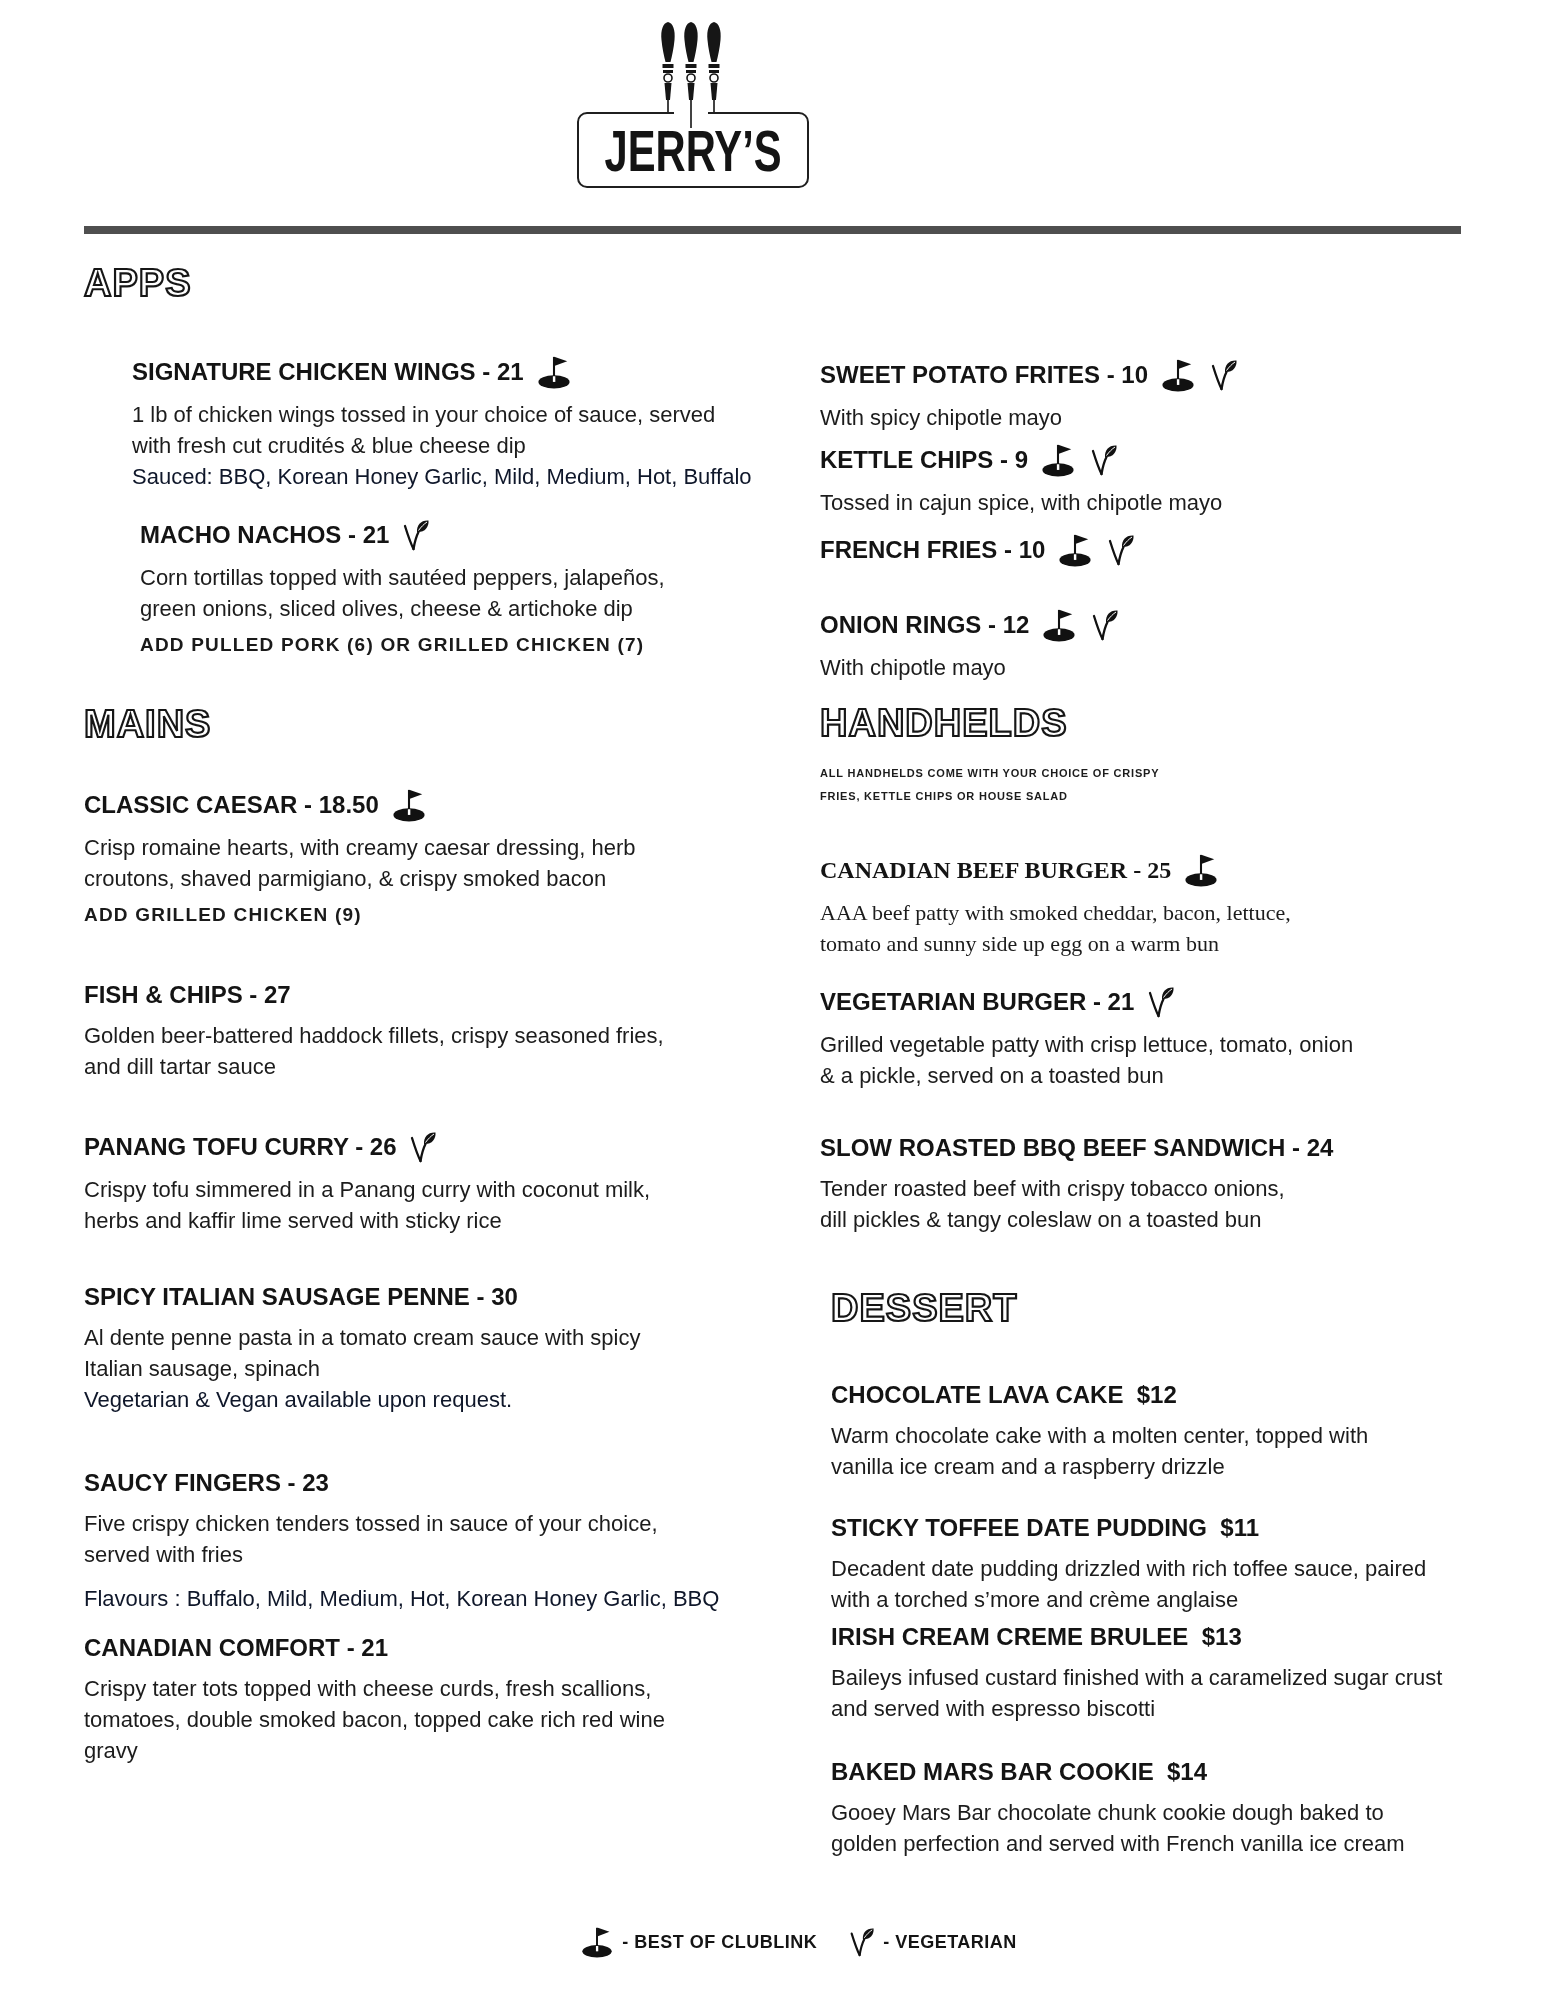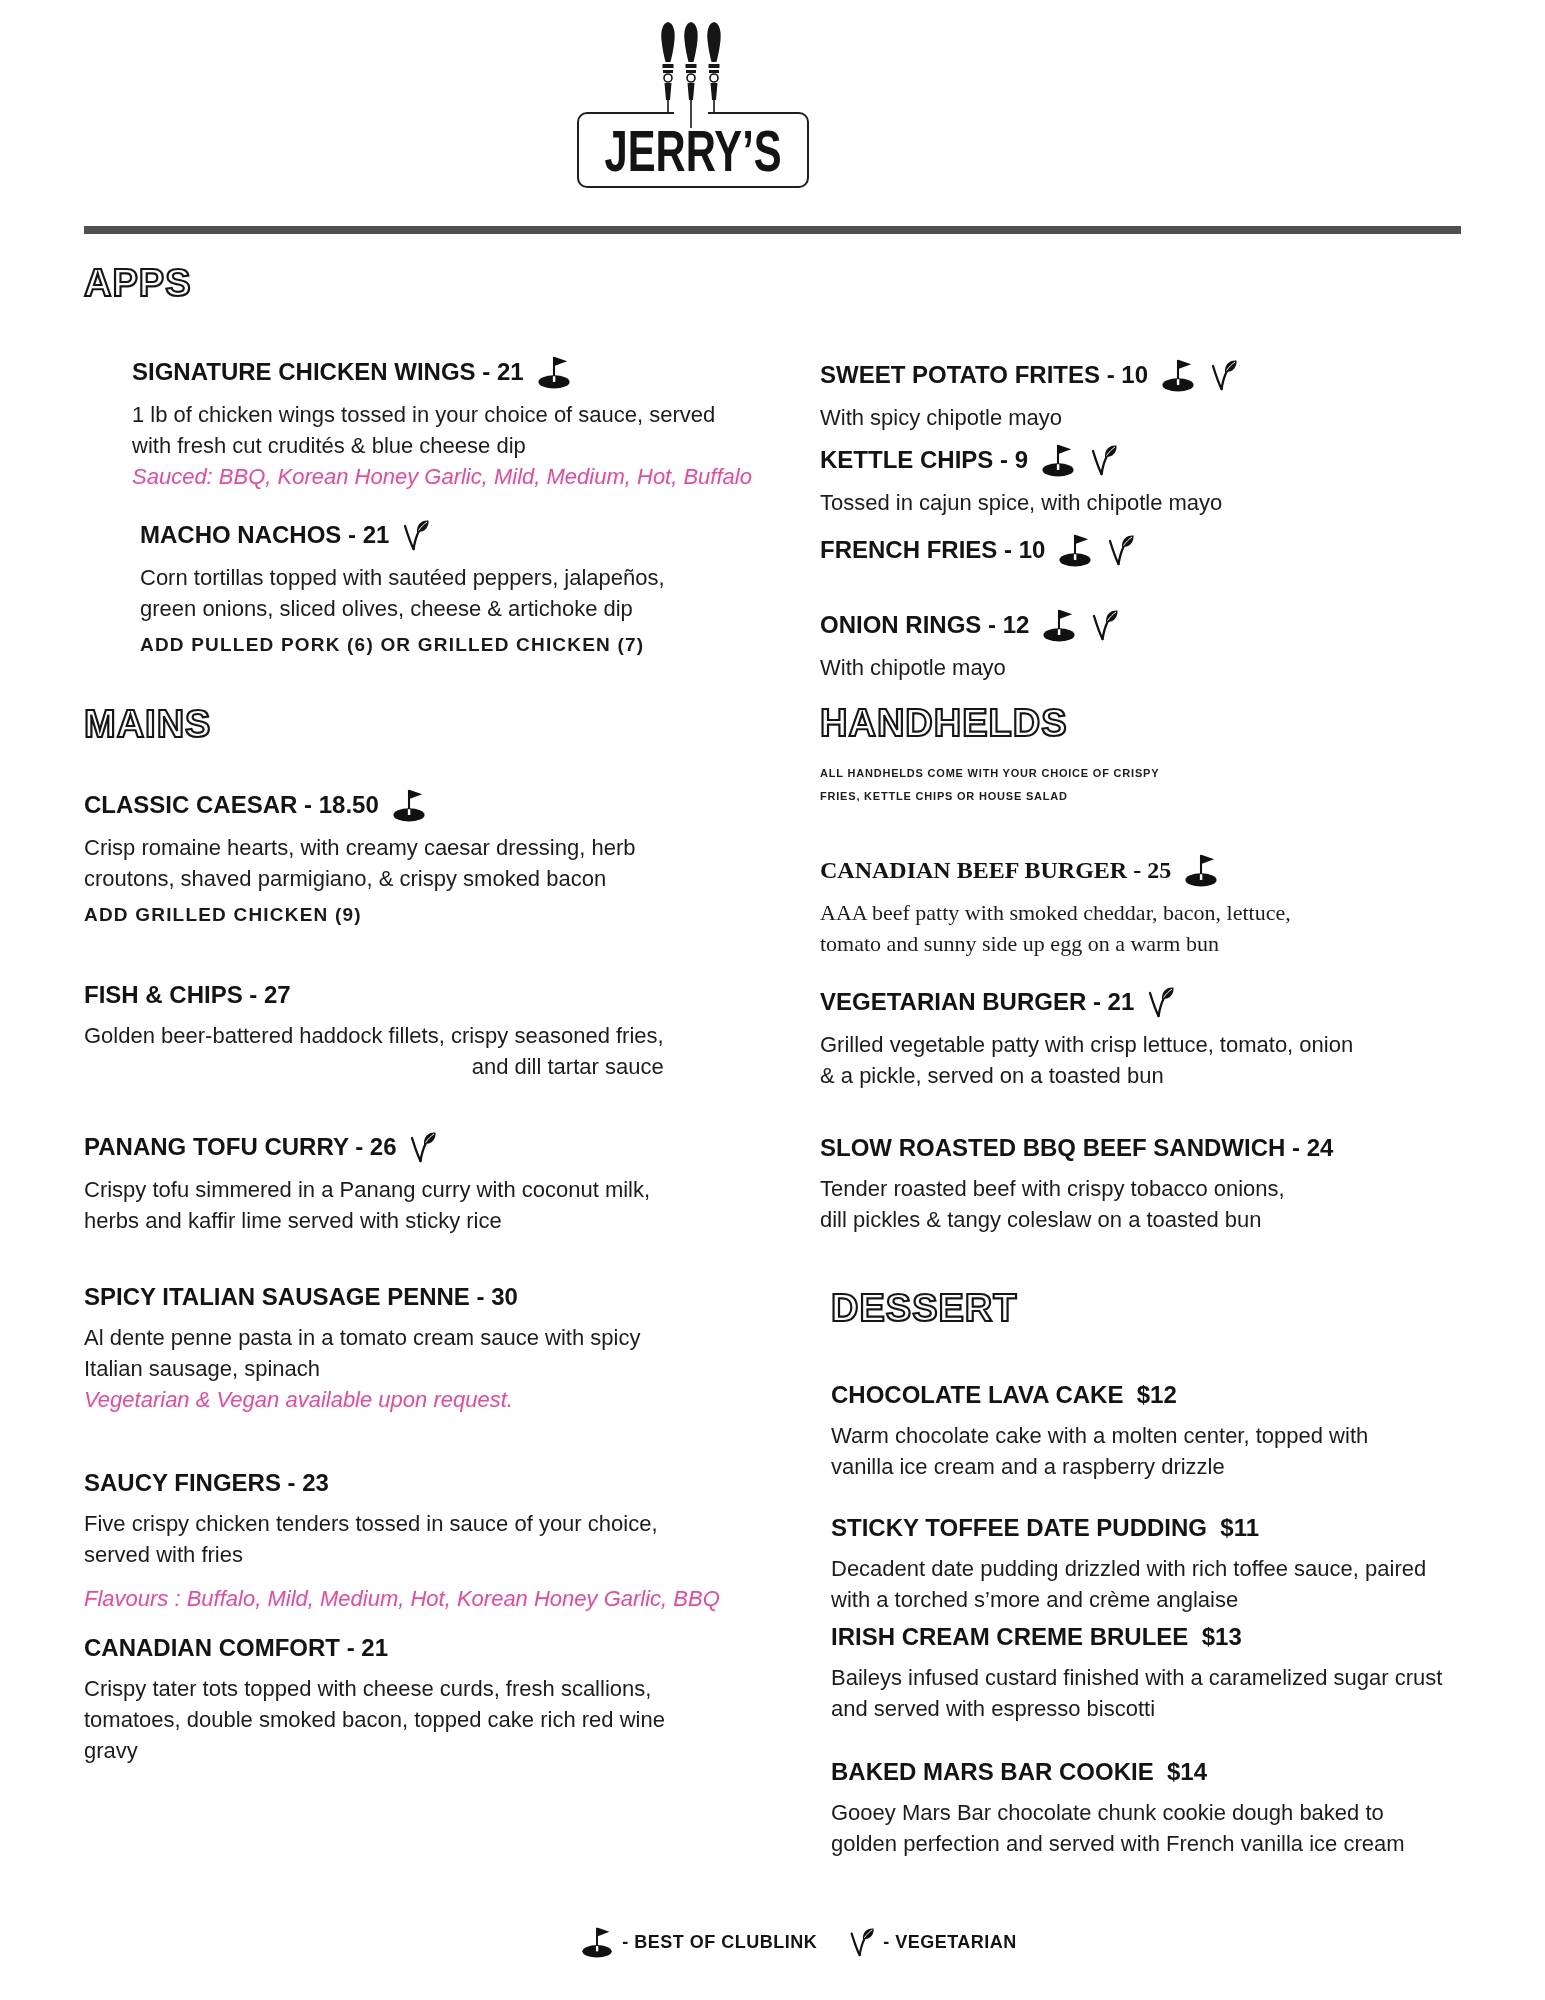--- a/index.html
+++ b/index.html
@@ -28,21 +28,21 @@
   .hh-subtitle{position:absolute;left:820px;top:762px;}
   .hh-subtitle div{font-size:11px;font-weight:700;letter-spacing:0.8px;line-height:23px;color:#1c1c1c;white-space:pre;}
 
   
   .item{position:absolute;}
   .item-title{font-size:24px;font-weight:700;line-height:30px;color:#141414;
     display:flex;align-items:center;margin-bottom:10px;}
   .item-title span.tt{white-space:pre;}
   .ticon{margin-left:11px;display:inline-flex;align-items:center;}
   .desc{font-size:22px;line-height:31px;color:#1c1c1c;white-space:pre;}
-  .em{font-size:22px;line-height:31px;font-style:italic;color:#ec4899;white-space:pre;}
+  .em{font-size:22px;line-height:31px;color:#0f172a;white-space:pre;}
   .em.gap{margin-top:13px;}
   .addon{font-size:19px;font-weight:700;letter-spacing:1.2px;line-height:31px;margin-top:5px;color:#1a1a1a;white-space:pre;}
 
   
   .legend{position:absolute;left:0;right:0;top:1926px;display:flex;justify-content:center;
     align-items:center;gap:30px;transform:translateX(26px);}
   .legend-entry{display:flex;align-items:center;gap:8px;}
   .legend-label{font-size:18px;font-weight:700;letter-spacing:0.5px;color:#141414;white-space:pre;}
 </style>
 </head>
@@ -245,21 +245,21 @@
             <rect x="17.9" y="2" width="2.2" height="20.5" fill="#111"></rect>
             <rect x="17.8" y="22.5" width="2.6" height="6" fill="#fff"></rect>
             <path d="M20 2 L33 6.5 L20 11.5 Z" fill="#111"></path>
           </svg>
         </span>
       </div>
       <div class="desc">Crisp romaine hearts, with creamy caesar dressing, herb</div>
       <div class="desc">croutons, shaved parmigiano, &amp; crispy smoked bacon</div>
       <div class="addon">ADD GRILLED CHICKEN (9)</div>
     </div>
-    <div class="item" style="left: 84px; top: 980px; text-align: right;">
+    <div class="item" style="left: 84px; top: 980px;">
       <div class="item-title">
         <span class="tt">FISH &amp; CHIPS - 27</span>
       </div>
       <div class="desc">Golden beer-battered haddock fillets, crispy seasoned fries,</div>
       <div class="desc">and dill tartar sauce</div>
     </div>
     <div class="item" style="left: 84px; top: 1130px;">
       <div class="item-title">
         <span class="tt">PANANG TOFU CURRY - 26</span>
         <span class="ticon">

